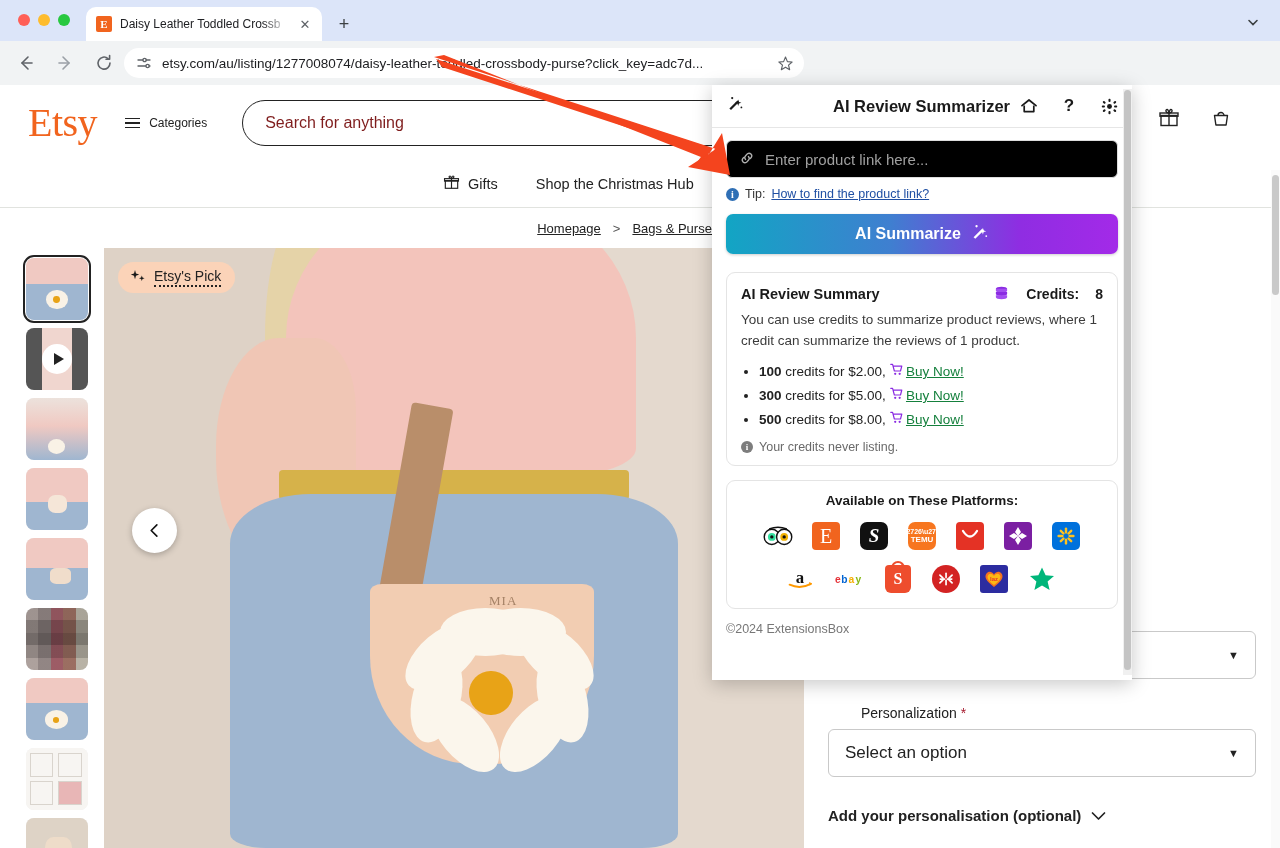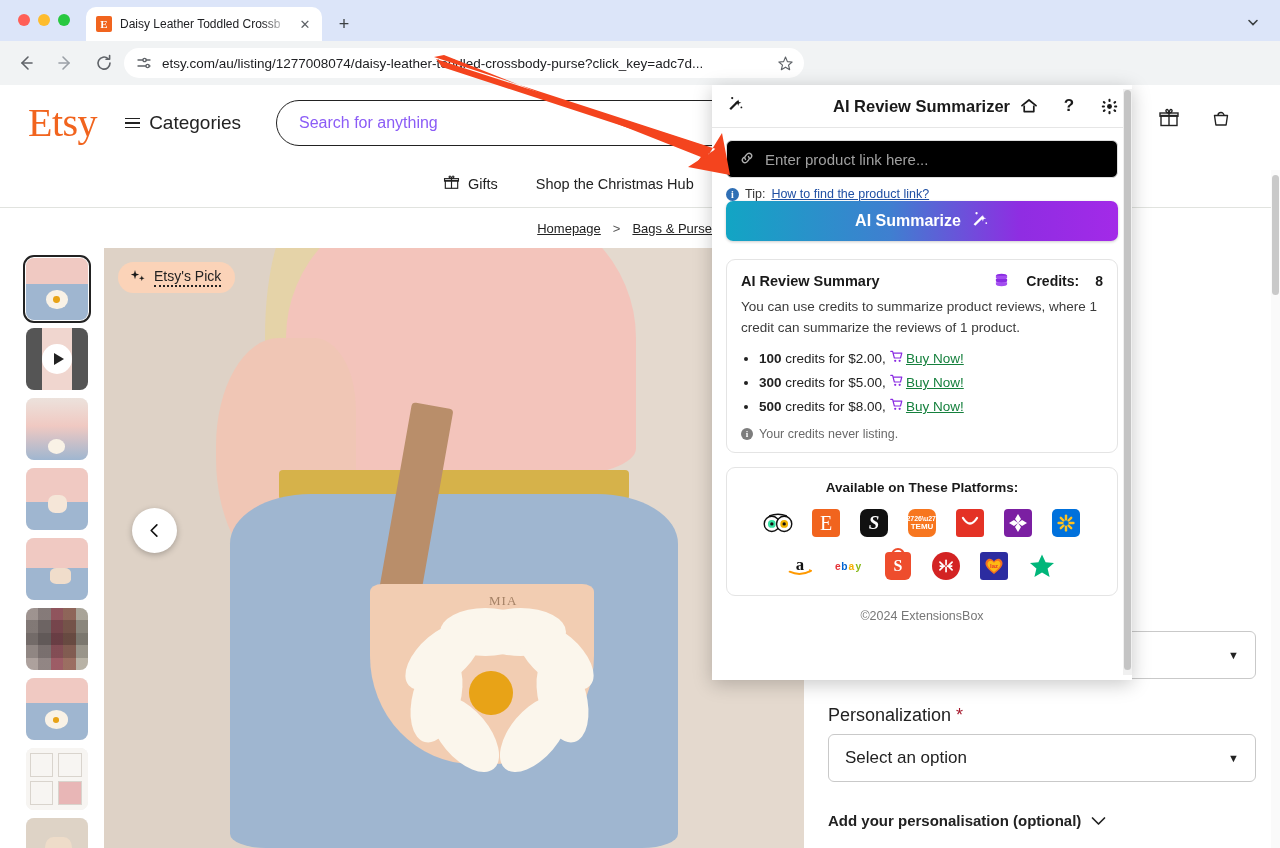--- a/index.html
+++ b/index.html
@@ -99,28 +99,28 @@
   .etsy-header {
     position: relative; height: 76px; display: flex; align-items: center;
     padding-left: 28px; gap: 0;
   }
   .etsy-logo {
     font-family: "Liberation Serif", serif; font-size: 40px; color: #f1641e;
     font-style: normal; letter-spacing: -0.5px; line-height: 1;
   }
   .categories {
     display: flex; align-items: center; gap: 9px; margin-left: 28px;
-    font-size: 19px; color: #222;
+    font-size: 12px; color: #222;
   }
   .hamburger { display: flex; flex-direction: column; gap: 3px; }
   .hamburger i { display: block; width: 15px; height: 1.6px; background: #222; }
   .searchbar {
     margin-left: 35px; width: 640px; height: 46px; border: 1.6px solid #222;
     border-radius: 24px; display: flex; align-items: center; padding: 0 22px;
-    font-size: 16px; color: #8b5cf6;
+    font-size: 16px; color: #7f1d1d;
   }
   .hdr-icons {
     position: absolute; right: 48px; top: 22px; display: flex; gap: 30px; color: #222;
   }
 
   .etsy-nav {
     height: 47px; display: flex; align-items: center; justify-content: center;
     gap: 38px; font-size: 14.5px; color: #222; border-bottom: 1px solid #e1e3df;
     padding-left: 60px;
   }
@@ -206,21 +206,21 @@
   }
 
   .product-info {
     flex: 1 1 auto; padding: 20px 24px 0 24px; position: relative; min-width: 0;
   }
   .price-chip {
     width: 170px; height: 36px; background: #ddf0a8; border-radius: 6px; margin-top: 115px;
   }
   .tax-note { font-size: 13px; color: #595959; margin-top: 20px; line-height: 20px; }
   .prod-title { font-size: 17px; color: #222; line-height: 26px; margin-top: 34px; }
-  .sel-label { font-size: 18px; color: #222; margin-top: 26px; }
+  .sel-label { font-size: 14px; color: #222; margin-top: 26px; margin-left: 33px; }
   .req-star { color: #a61a2e; }
   .select-box {
     height: 48px; border: 1px solid #c9c9c9; border-radius: 6px; margin-top: 8px;
     display: flex; align-items: center; justify-content: space-between;
     padding: 0 16px; font-size: 17px; color: #222;
   }
   .caret { font-size: 11px; color: #222; }
   .personalise-row {
     margin-top: 30px; display: flex; align-items: center; gap: 10px;
     font-size: 15px; color: #222; font-weight: 600;
@@ -251,21 +251,21 @@
     display: flex; align-items: center; gap: 6px; margin-top: 9px;
     font-size: 12.5px; color: #333;
   }
   .info-dot {
     width: 13px; height: 13px; border-radius: 50%; background: #2f6fb5; color: #fff;
     font-size: 10px; font-weight: bold; display: flex; align-items: center; justify-content: center;
     font-family: "Liberation Serif", serif; flex: 0 0 auto;
   }
   .tip-link { color: #1f4fa3; text-decoration: underline; }
   .summarize-btn {
-    height: 40px; border-radius: 7px;
+    margin-top: 13px; height: 40px; border-radius: 7px;
     background: linear-gradient(90deg, #12a5c4 0%, #3f7fd0 42%, #8f2de2 75%, #a32ae8 100%);
     color: #fff; font-size: 16px; font-weight: bold;
     display: flex; align-items: center; justify-content: center; gap: 9px;
     box-shadow: 0 1px 3px rgba(0,0,0,.2);
   }
 
   .credit-card {
     margin-top: 18px; border: 1px solid #e4e4e4; border-radius: 9px; padding: 12px 14px 11px 14px;
   }
   .credit-top { display: flex; align-items: center; justify-content: space-between; }
@@ -289,21 +289,21 @@
   }
 
   .platforms-card {
     margin-top: 14px; border: 1px solid #e4e4e4; border-radius: 9px;
     padding: 12px 10px 14px 10px;
   }
   .platforms-title { text-align: center; font-size: 13.5px; font-weight: bold; color: #1a1a1a; }
   .plat-row { display: flex; justify-content: center; align-items: center; gap: 18px; margin-top: 13px; }
   .plat { width: 30px; height: 30px; display: flex; align-items: center; justify-content: center; flex: 0 0 auto; }
 
-  .ext-footer { text-align: center; margin-top: 13px; padding-bottom: 8px; }
+  .ext-footer { text-align: left; margin-top: 13px; padding-bottom: 8px; }
   .ext-copy { font-size: 12.5px; color: #777; }
   .ext-ver { font-size: 12px; color: #999; margin-top: 3px; }
 
   .ext-scrollbar {
     position: absolute; right: 0; top: 4px; width: 9px; height: 586px;
     background: #f0f0f0;
   }
   .ext-scrollthumb {
     position: absolute; right: 1px; top: 5px; width: 7px; height: 580px;
     background: #c4c4c4; border-radius: 4px;

